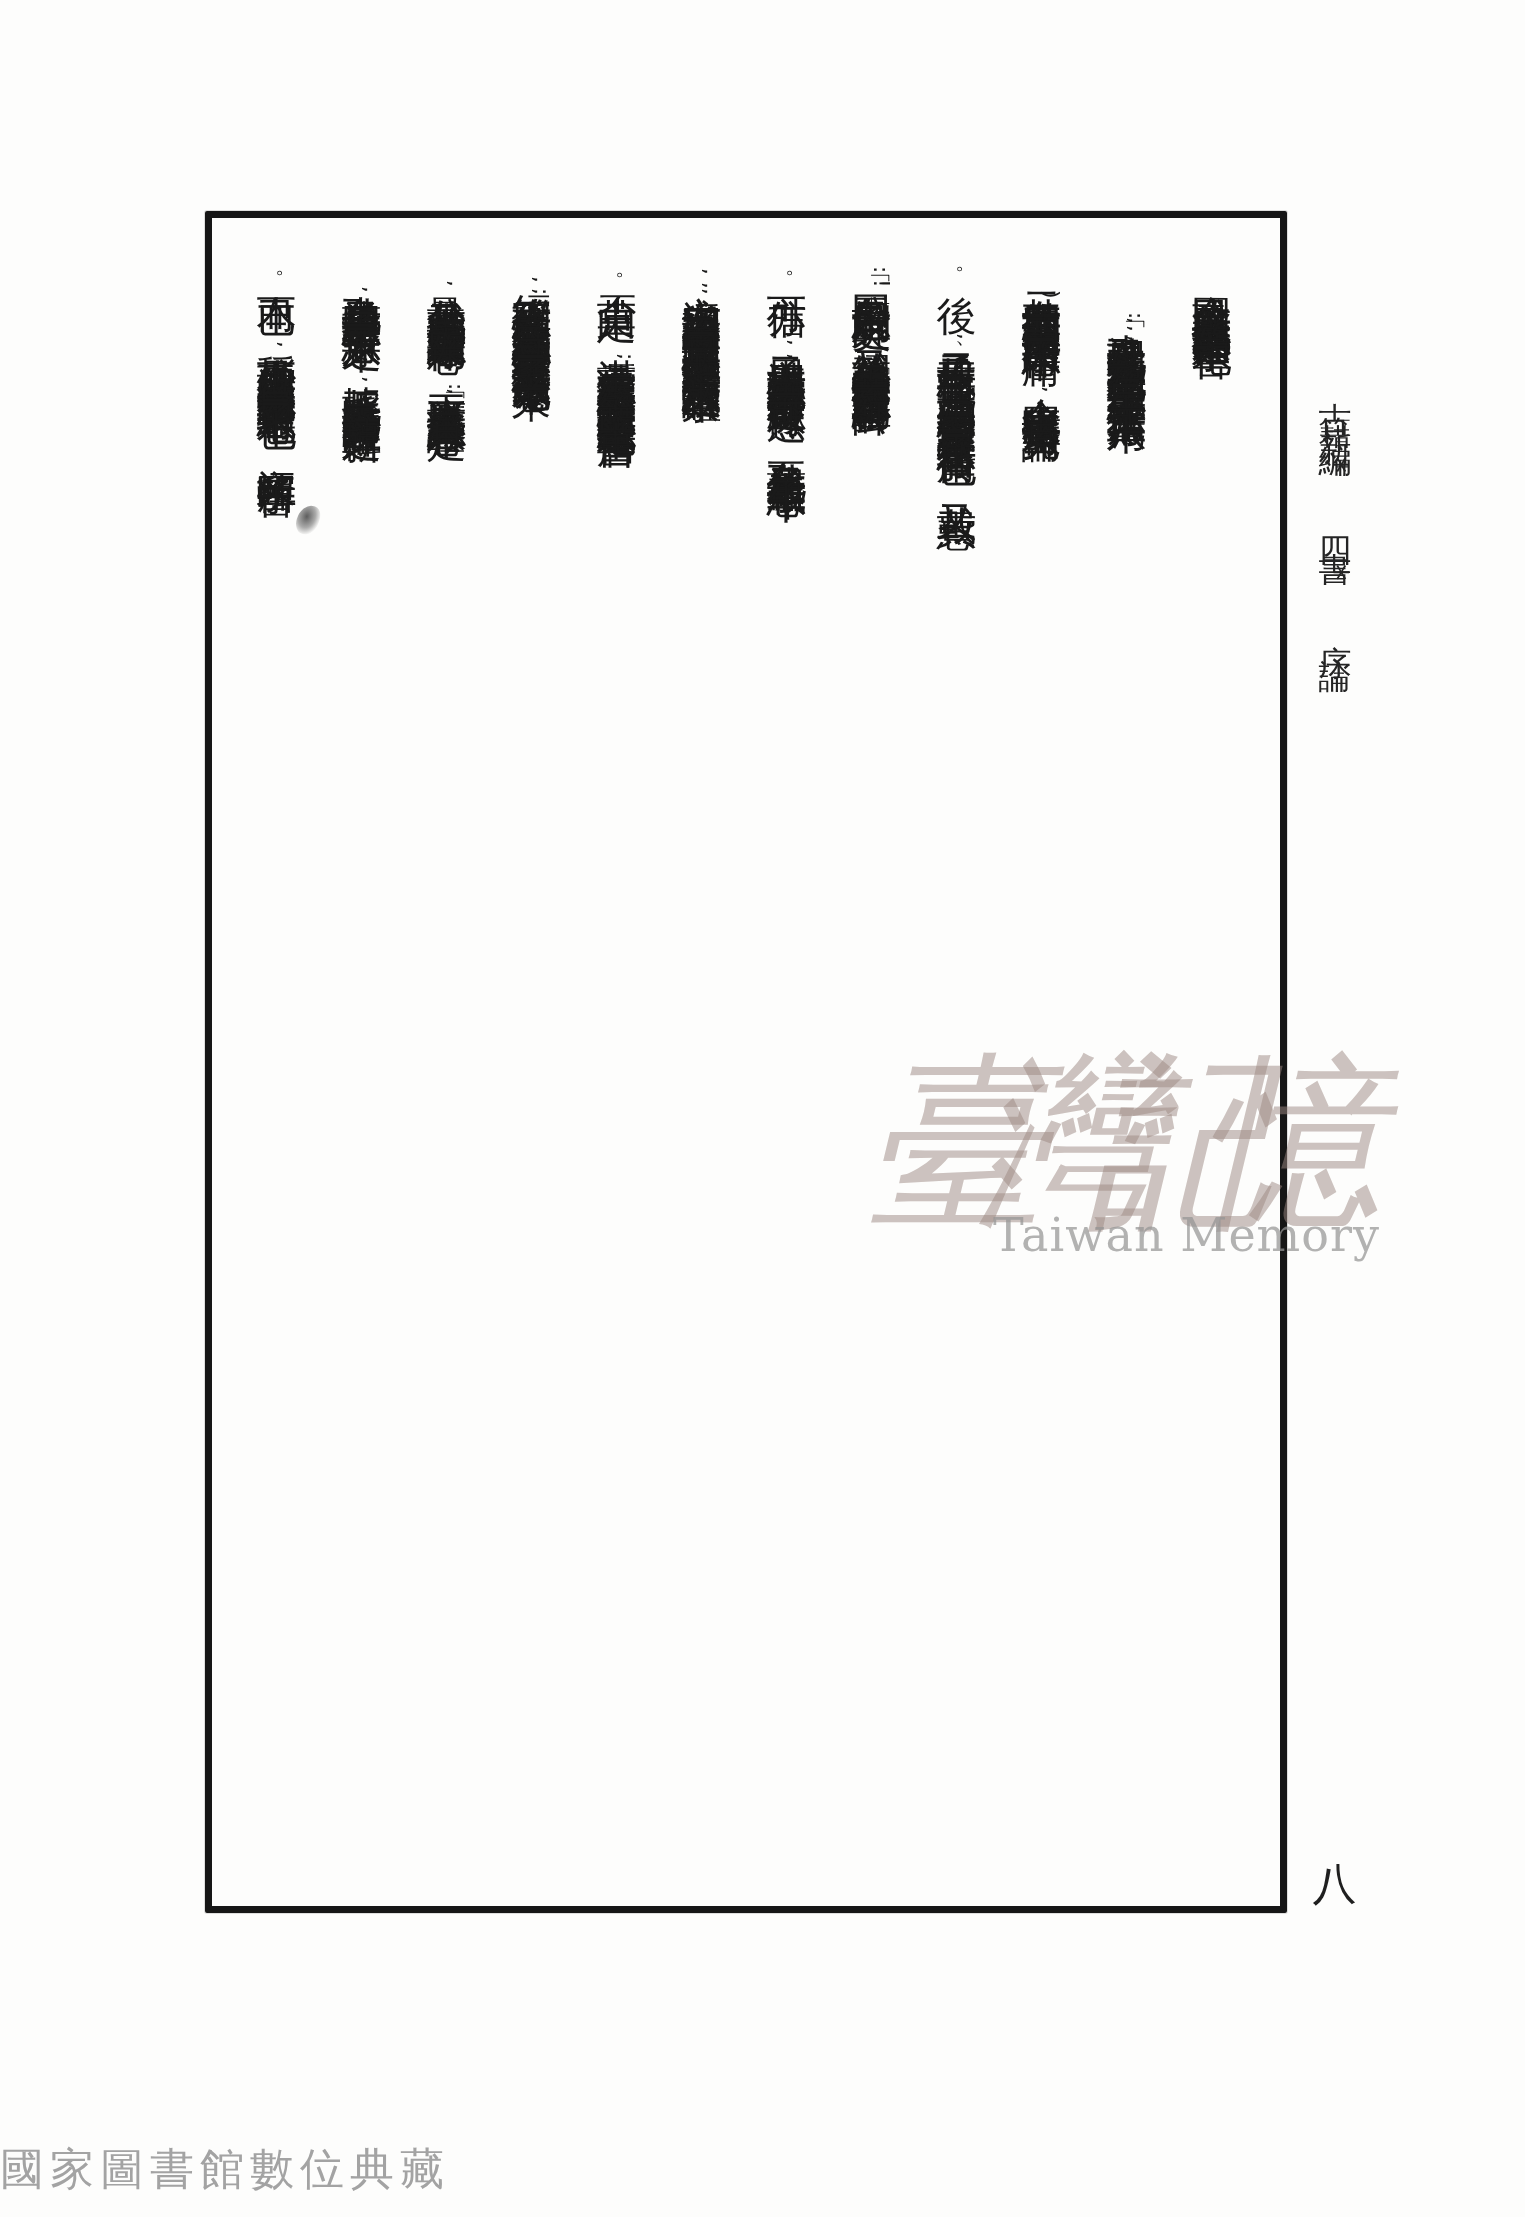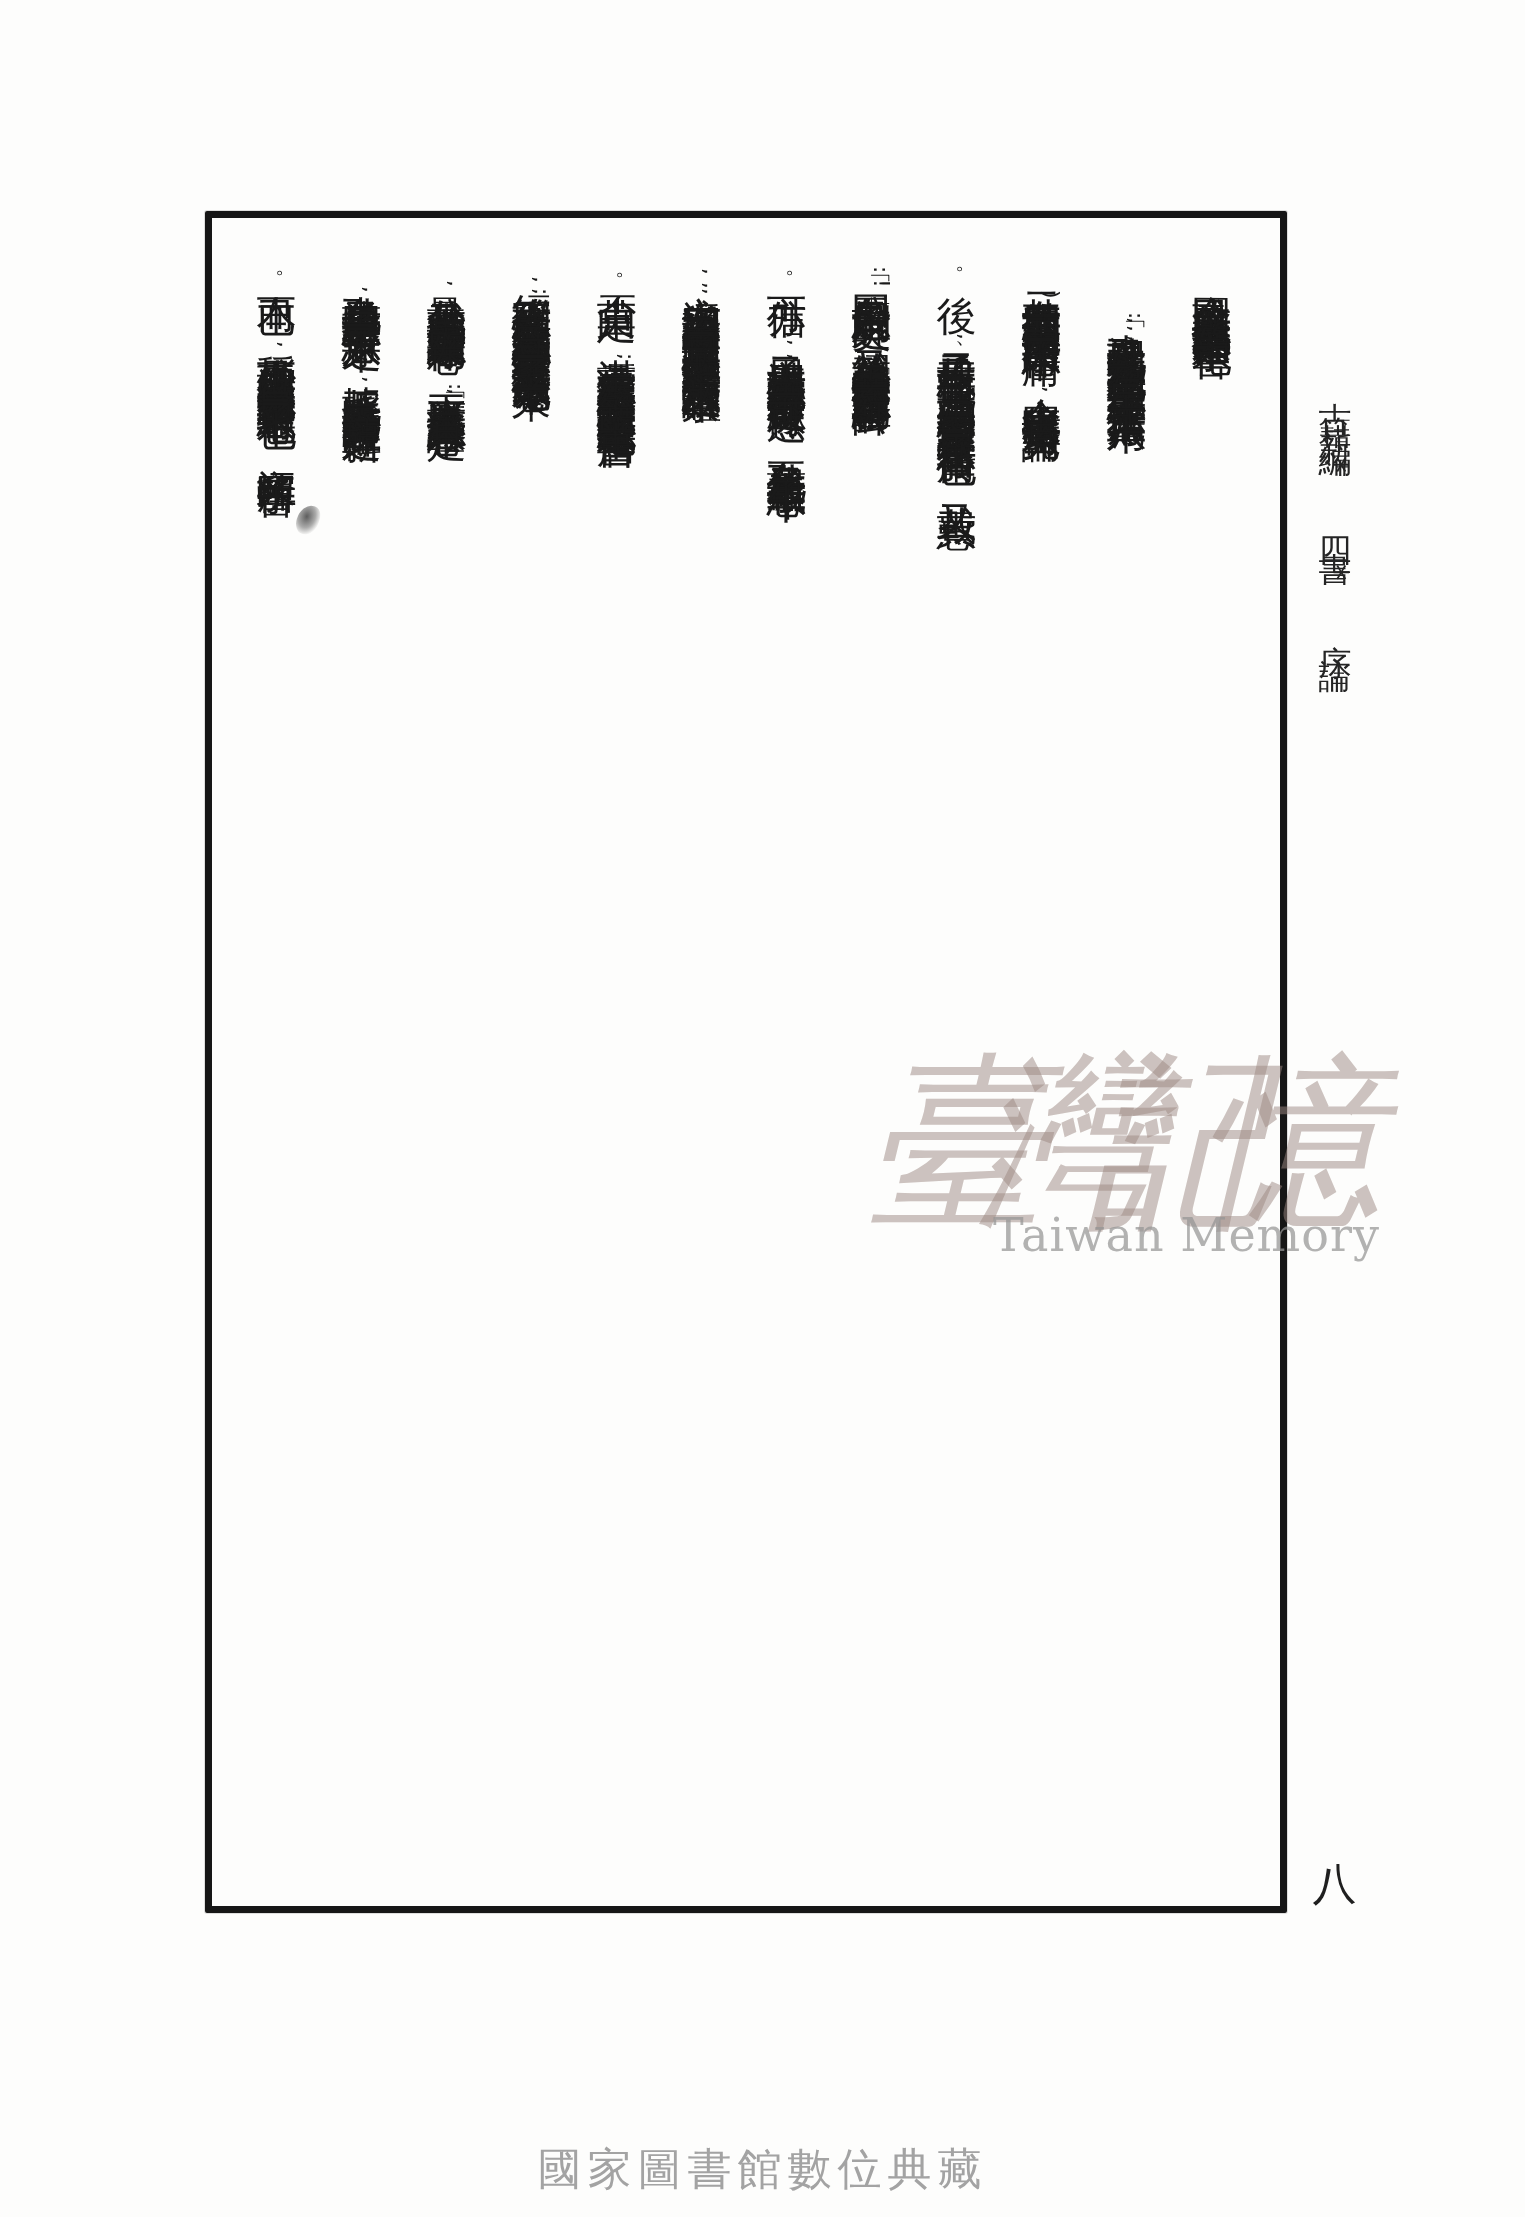--- a/index.html
+++ b/index.html
@@ -88,21 +88,20 @@
     font-family:"DejaVu Serif",serif;
     font-size:46px;
     letter-spacing:1px;
     color:rgba(148,148,148,0.72);
     white-space:nowrap;
   }
   
   .footer{
     position:absolute;
     left:0;top:2140px;width:100%;
-    text-align:center;
     font-size:44px;
     letter-spacing:6px;
     color:#a3a3a3;
   }
   
   .blot{
     position:absolute;
     left:297px;top:505px;
     width:22px;height:30px;
     background:radial-gradient(ellipse at 40% 40%, rgba(40,40,40,0.75) 0%, rgba(70,70,70,0.45) 45%, rgba(120,120,120,0) 75%);

